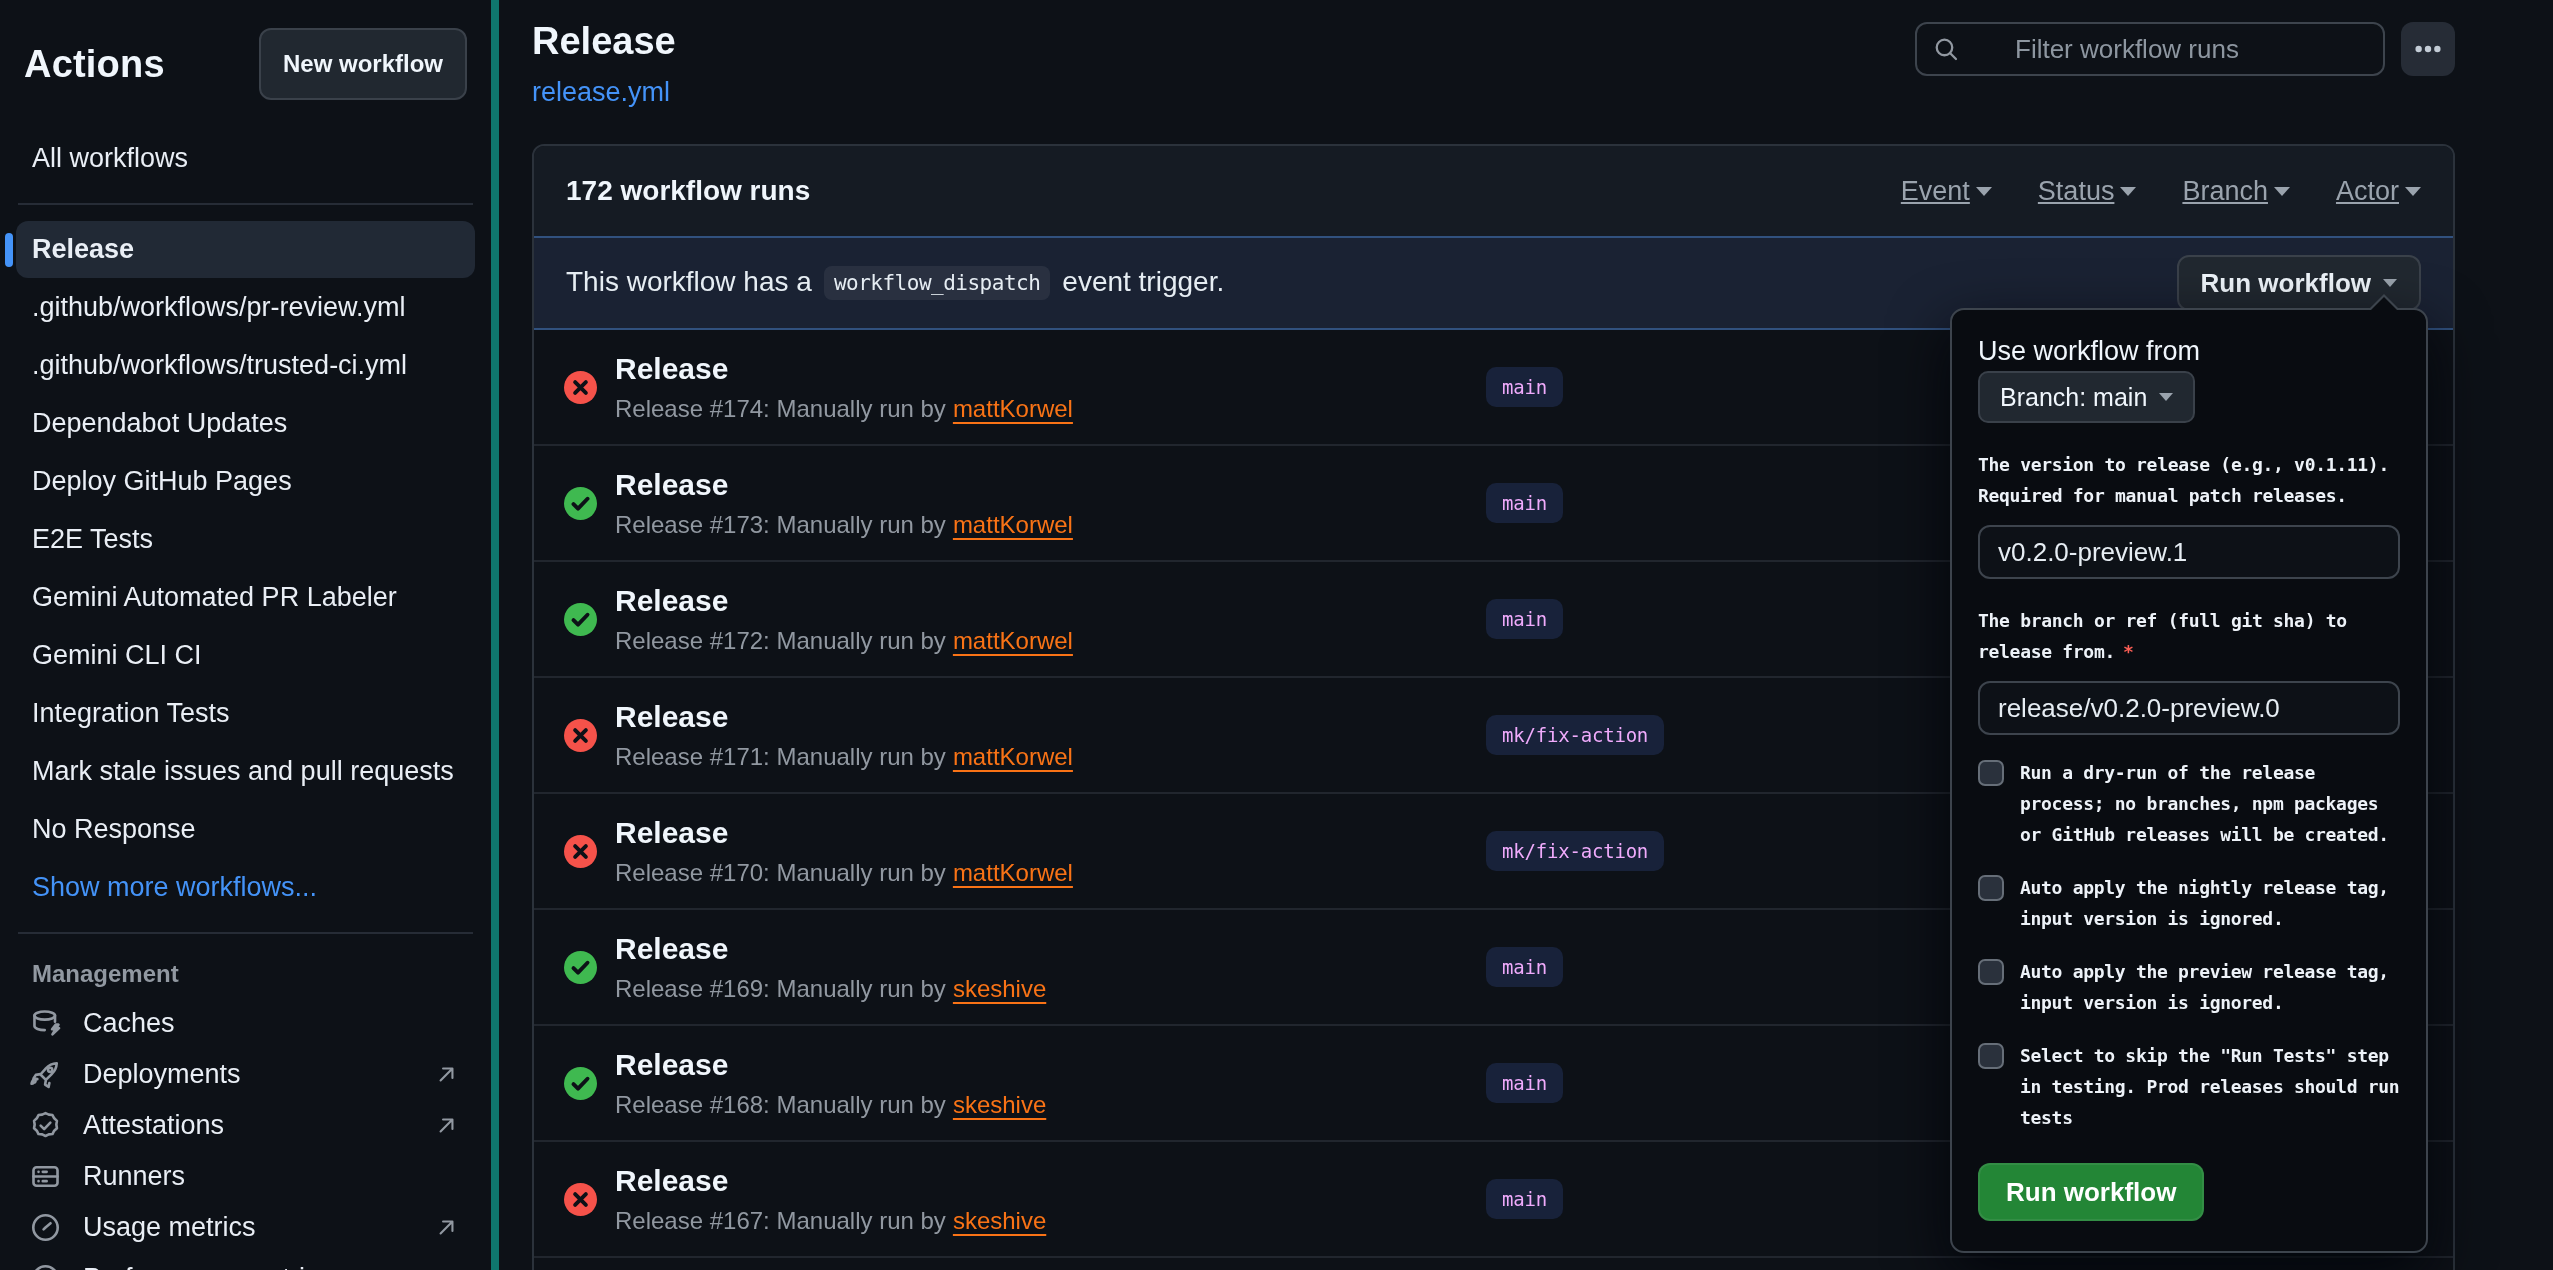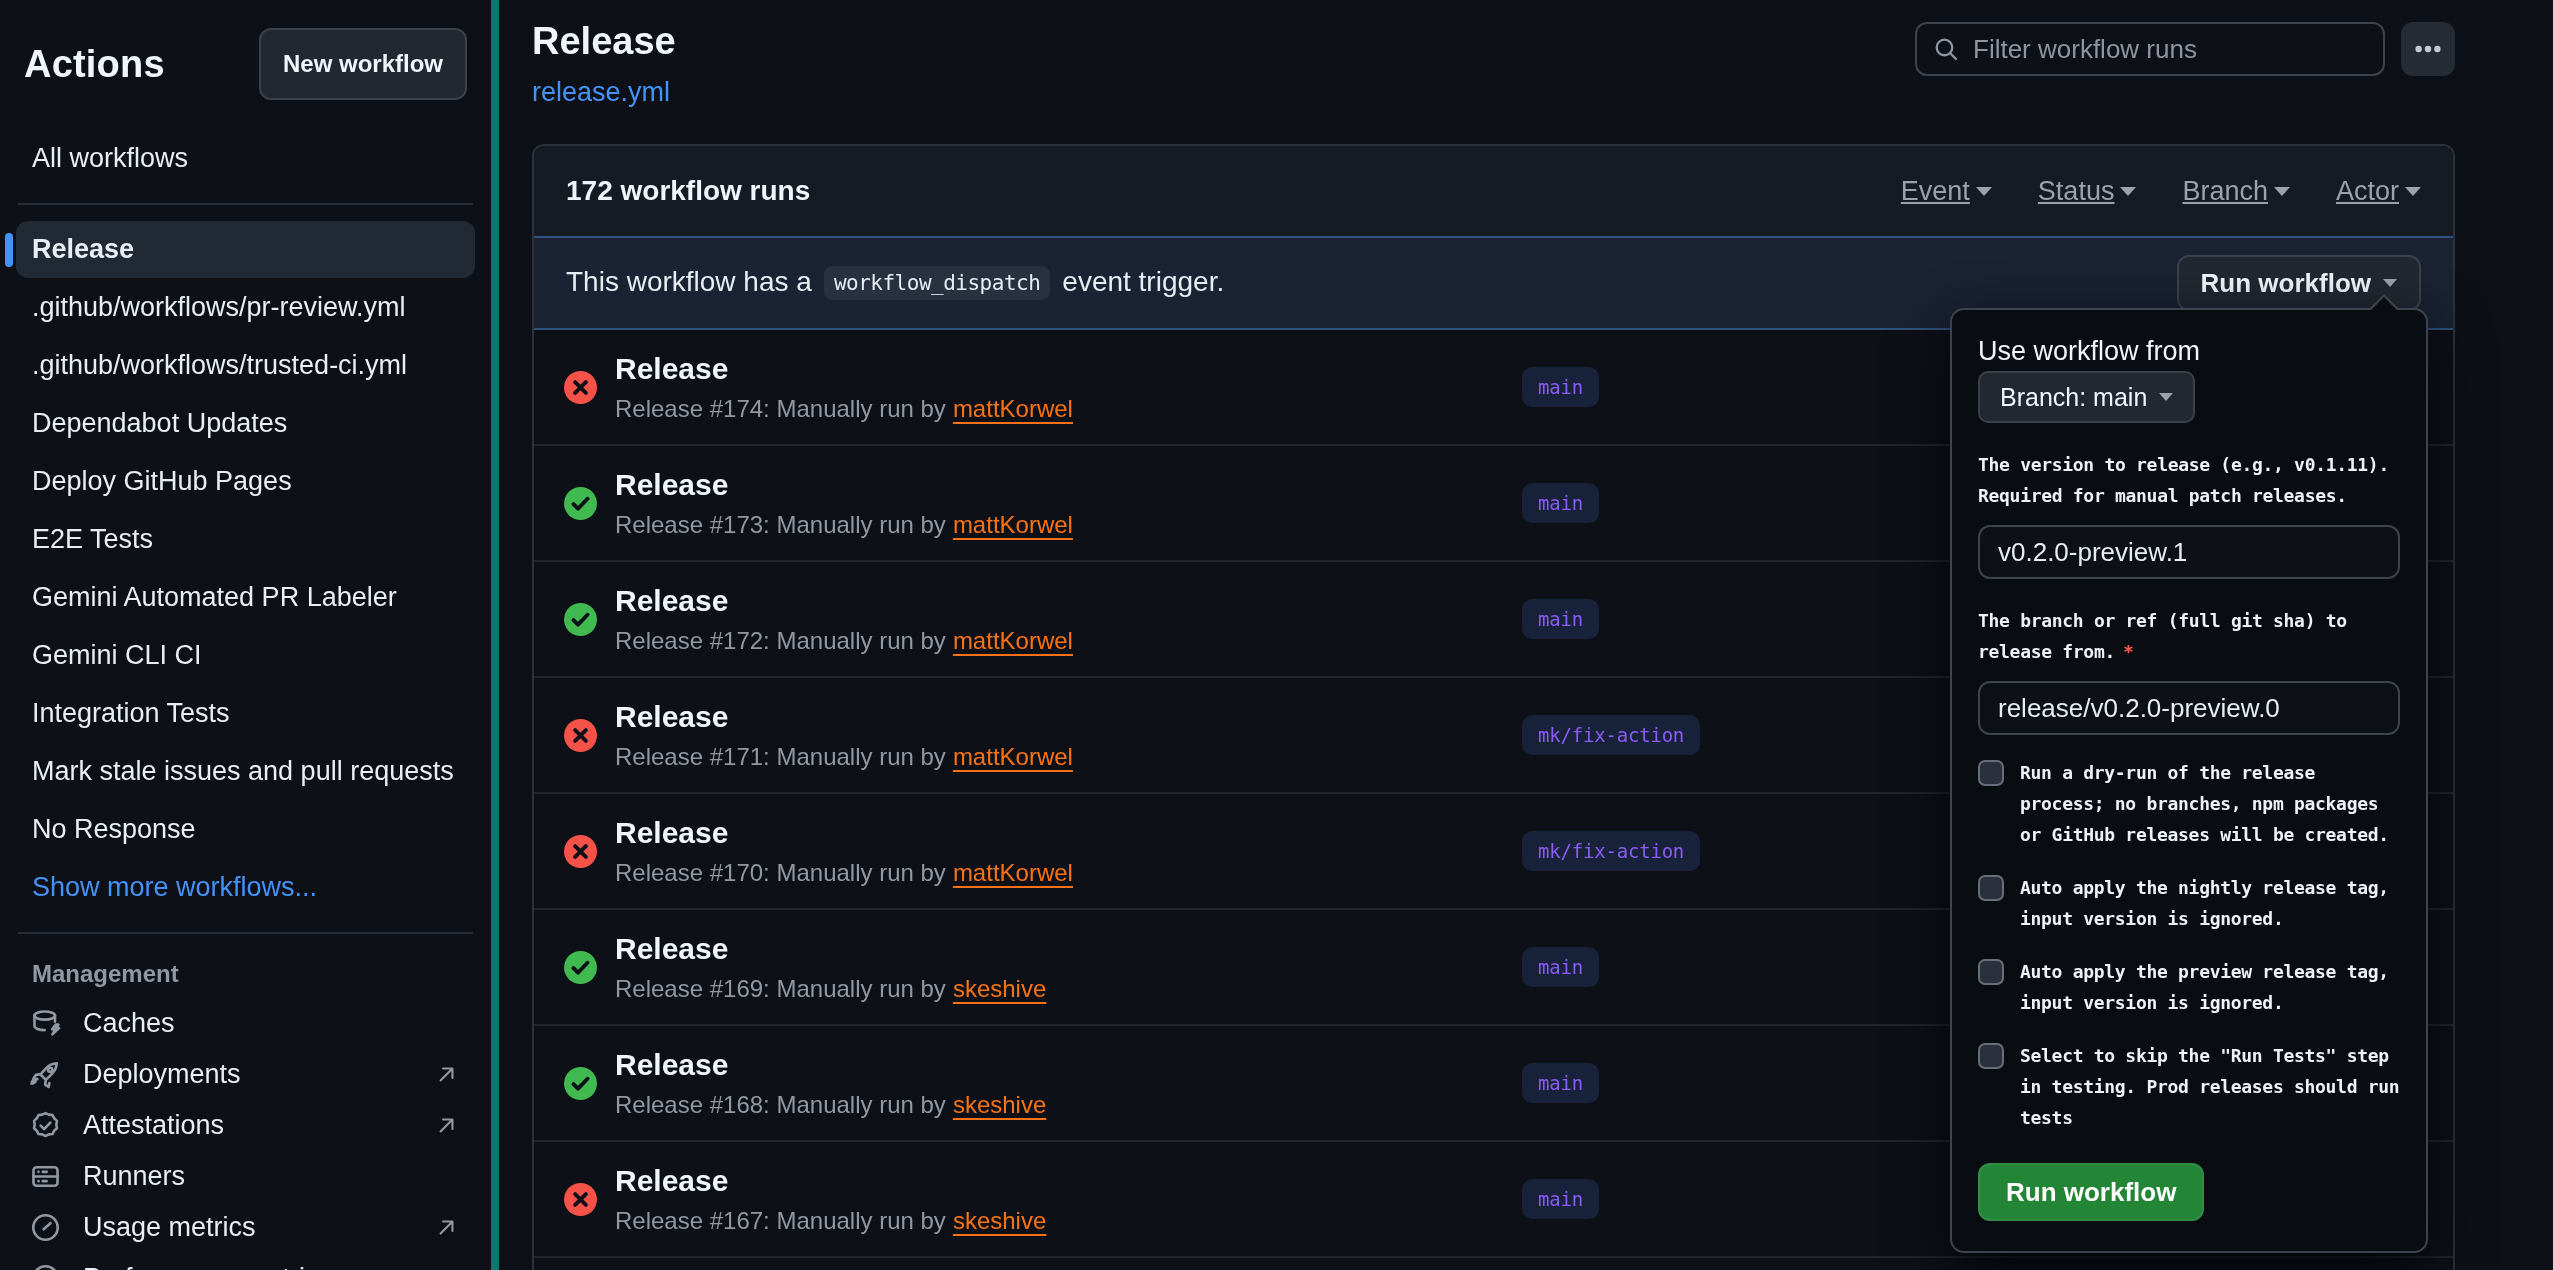--- a/index.html
+++ b/index.html
@@ -46,21 +46,21 @@
   .icon-stroke { stroke:#9198a1; stroke-width:1.35; fill:none; stroke-linecap:round; stroke-linejoin:round; }
 
   
   .main { position:absolute; left:499px; right:0; top:0; bottom:0; padding:20px 98px 0 33px; }
   .main-header { display:flex; justify-content:space-between; align-items:flex-start; }
   .page-title { font-size:38px; font-weight:700; }
   .workflow-file-link { display:inline-block; margin-top:14px; font-size:27px; color:#4493f8; cursor:pointer; }
   .header-controls { display:flex; gap:16px; align-items:center; margin-top:2px; }
   .search-box { width:470px; height:54px; border:2px solid #3d444d; border-radius:12px; display:flex; align-items:center; gap:13px; padding:0 16px; }
   .search-box svg { width:27px; height:27px; flex:none; }
-  .search-box input { flex:1; background:transparent; border:none; outline:none; color:#f97316; font-size:26px; font-family:"Liberation Sans",sans-serif; }
+  .search-box input { flex:1; background:transparent; border:none; outline:none; color:#f97316; font-size:26px; font-family:"Liberation Sans",sans-serif;margin-left:42px; }
   .search-box input::placeholder { color:#8d96a0; }
   .icon-btn { width:54px; height:54px; border:none; background:#262c36; border-radius:12px; display:flex; align-items:center; justify-content:center; cursor:pointer; }
 
   
   .runs-panel { margin-top:36px; border:2px solid #2b323b; border-radius:12px; background:#0d1117; overflow:hidden; }
   .runs-header { height:90px; background:#151b23; display:flex; align-items:center; justify-content:space-between; padding:0 32px; }
   .runs-count { font-size:28px; font-weight:700; }
   .runs-filters { display:flex; align-items:center; gap:46px; }
   .filter-btn { display:flex; align-items:center; gap:6px; font-size:27px; color:#9aa3ad; cursor:pointer;text-decoration:underline; }
   .caret { width:0; height:0; border-left:8px solid transparent; border-right:8px solid transparent; border-top:9px solid #9aa3ad; }
@@ -74,23 +74,23 @@
   .run-workflow-toggle .caret { border-top-color:#9aa3ad; border-left-width:7px; border-right-width:7px; border-top-width:8px; }
 
   .run-row { position:relative; display:flex; align-items:center; height:116px; padding:0 30px; border-bottom:2px solid #21262e; }
   .run-row:last-child { border-bottom:none; }
   .status-icon { width:33px; height:33px; flex:none; margin-right:18px; align-self:center; }
   .run-text { display:flex; flex-direction:column; gap:9px; }
   .run-title { font-size:30px; font-weight:700; color:#f0f6fc; cursor:pointer; }
   .run-subtitle { font-size:24px; color:#9198a1; }
   .run-subtitle .actor { color:#f97316; text-decoration:underline; text-underline-offset:5px; margin-left:7px; cursor:pointer; }
   .branch-badge {
-    position:absolute; left:988px; top:50%; transform:translateY(-50%);
+    position:absolute; left:952px; top:50%; transform:translateY(-50%);
     font-family:"DejaVu Sans Mono",monospace; font-size:19px; letter-spacing:-0.2px;
-    color:#8b5cf6; background:#18223a; padding:9px 16px; border-radius:10px; cursor:pointer; white-space:nowrap;
+    color:#f0abfc; background:#18223a; padding:9px 16px; border-radius:10px; cursor:pointer; white-space:nowrap;
   }
   .run-meta { position:absolute; right:202px; top:50%; transform:translateY(-50%); display:flex; flex-direction:column; gap:10px; }
   .meta-line { display:flex; align-items:center; gap:11px; font-size:25px; color:#9198a1; }
   .meta-line svg { width:26px; height:26px; }
   .row-kebab { position:absolute; right:28px; top:50%; transform:translateY(-50%); background:none; border:none; cursor:pointer; padding:6px; }
   .partial-row { height:40px; }
 
   
   .popover {
     position:absolute; top:308px; right:125px; width:478px; z-index:6;

